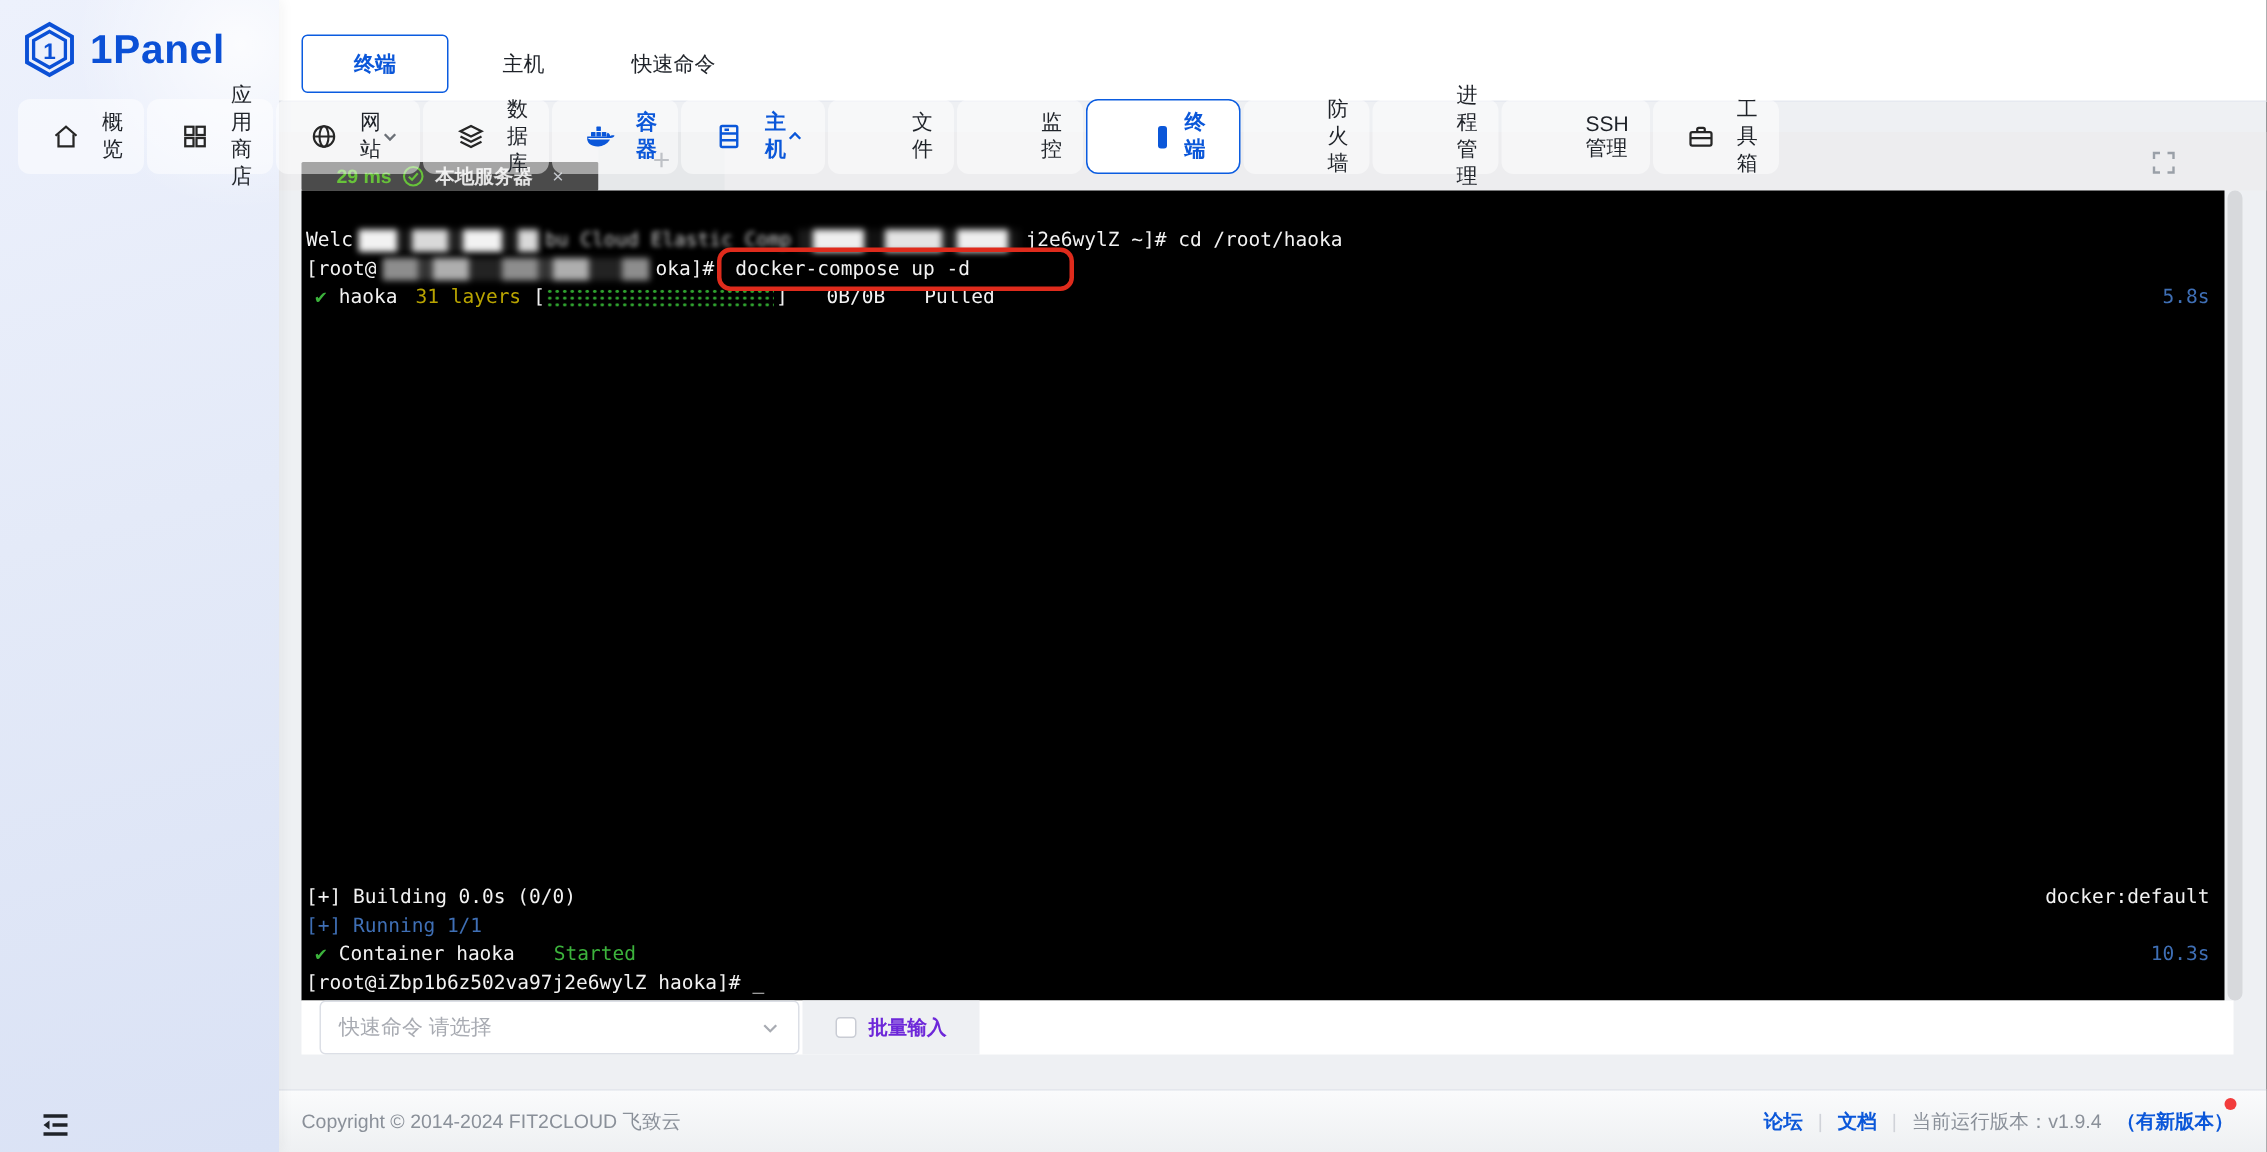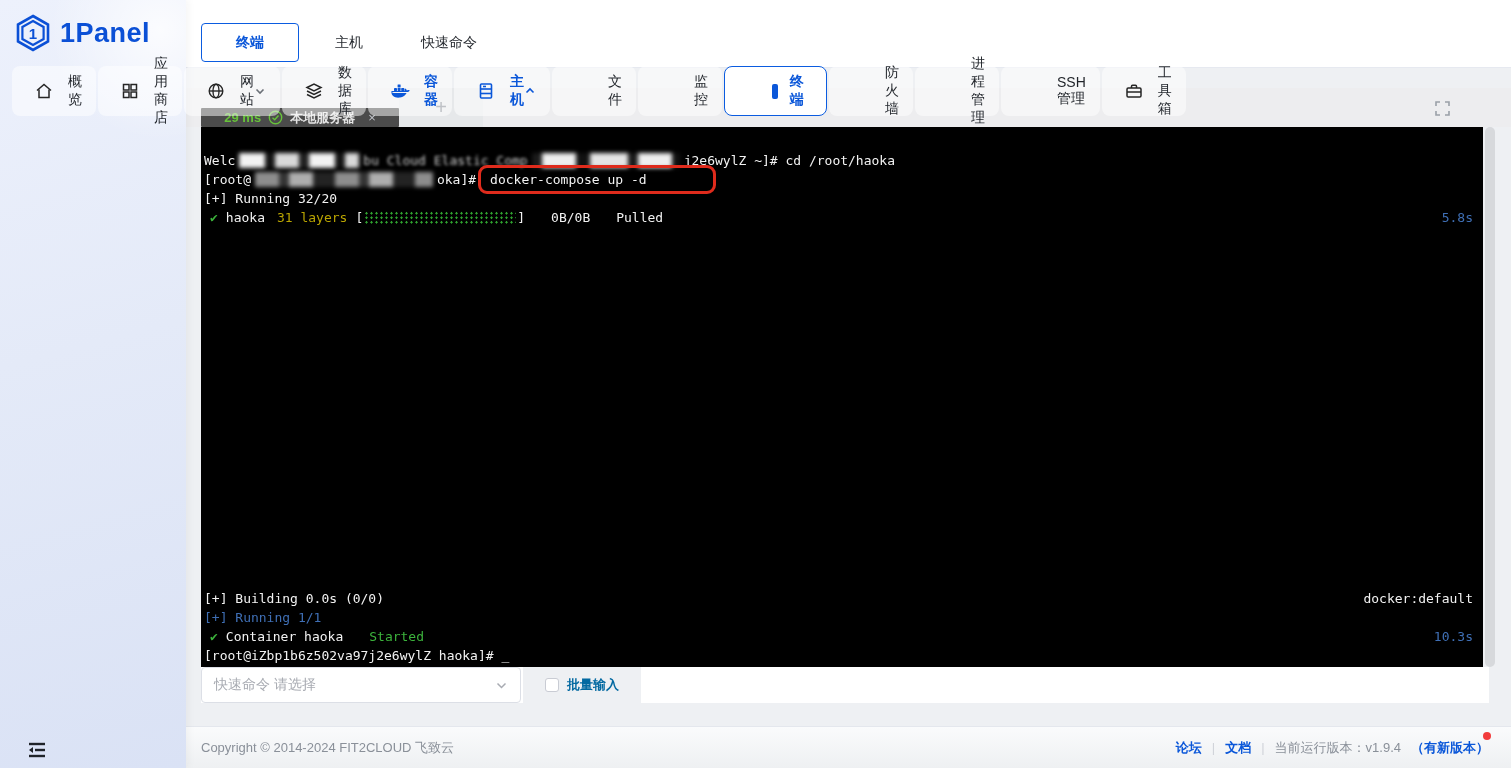--- a/index.html
+++ b/index.html
@@ -58,26 +58,26 @@
   .cmdbox { display:inline-flex; align-items:center; border:3px solid #df2b1c; border-radius:9px; padding:4px 66px 4px 9px; margin:-8px 0 -8px 2px; position:relative; z-index:2; }
   .dots { width:152px; height:13px; align-self:center; margin:0 1px;
     background-image:radial-gradient(#2fa32f 1px, transparent 1.3px); background-size:5px 4.5px; }
   .ml-auto { margin-left:auto; }
   .gap26 { display:inline-block; width:26px; }
   .cursor-blink { margin-left:8px; }
 
   .term-scrollbar { position:absolute; left:1299px; top:127px; width:10px; height:540px; background:#d7d9dc; border-radius:5px; cursor:pointer; }
 
   
-  .controls { position:absolute; left:15px; top:667px; width:1288px; height:36px; background:#fff; display:flex; align-items:stretch; }
+  .controls { position:absolute; left:15px; top:667px; width:1288px; height:36px; background:#fff; display:flex; align-items:stretch;padding-left:12px; }
   .quick-select { width:320px; border:1px solid #dcdfe6; border-radius:4px; background:#fff; display:flex; align-items:center; padding:0 12px; color:#a8abb2; font-size:14px; cursor:pointer; }
   .quick-select .qs-chev { margin-left:auto; display:flex; }
   .batch-block { width:118px; margin-left:2px; background:#eef0f3; display:flex; align-items:center; justify-content:center; gap:8px; cursor:pointer; }
   .checkbox { width:14px; height:14px; background:#fff; border:1px solid #c9ccd4; border-radius:3px; }
-  .batch-label { font-size:13px; color:#0369a1; font-weight:600; }
+  .batch-label { font-size:13px; color:#6d28d9; font-weight:600; }
 
   
   .footer { position:absolute; left:0; bottom:0; width:1325px; height:42px; border-top:1px solid #e4e7ed;
     background:linear-gradient(#fafbfc,#eef0f2); display:flex; align-items:center; padding:0 22px 0 15px; }
   .copyright { font-size:13px; color:#8a9099; }
   .footer-right { margin-left:auto; display:flex; align-items:center; gap:10px; font-size:13px; }
   .flink { color:#0b57d9; font-weight:600; cursor:pointer; }
   .fsep { color:#d0d3d9; }
   .fversion { color:#8a9099; }
   .fnew { color:#0b57d9; font-weight:600; cursor:pointer; position:relative; }
@@ -274,23 +274,20 @@
         <span class="redact r-light2" style="width:148px"></span>
         <span>j2e6wylZ ~]# cd /root/haoka</span>
       </div>
       <div class="tline">
         <span>[root@</span>
         <span class="redact r-dark" style="width:178px"></span>
         <span>oka]#</span>
         <span class="cmdbox">
           <span>docker-compose up -d</span>
         </span>
-      </div>
-      <div class="tline">
-        <span>[+] Running 32/20</span>
       </div>
       <div class="tline" style="padding-left:6px">
         <span class="green">✔</span>
         <span style="margin-left:8px">haoka</span>
         <span class="yellow" style="margin-left:12px">31 layers</span>
         <span style="margin-left:8px">[</span>
         <span class="dots"></span>
         <span>]</span>
         <span class="gap26"></span>
         <span>0B/0B</span>

